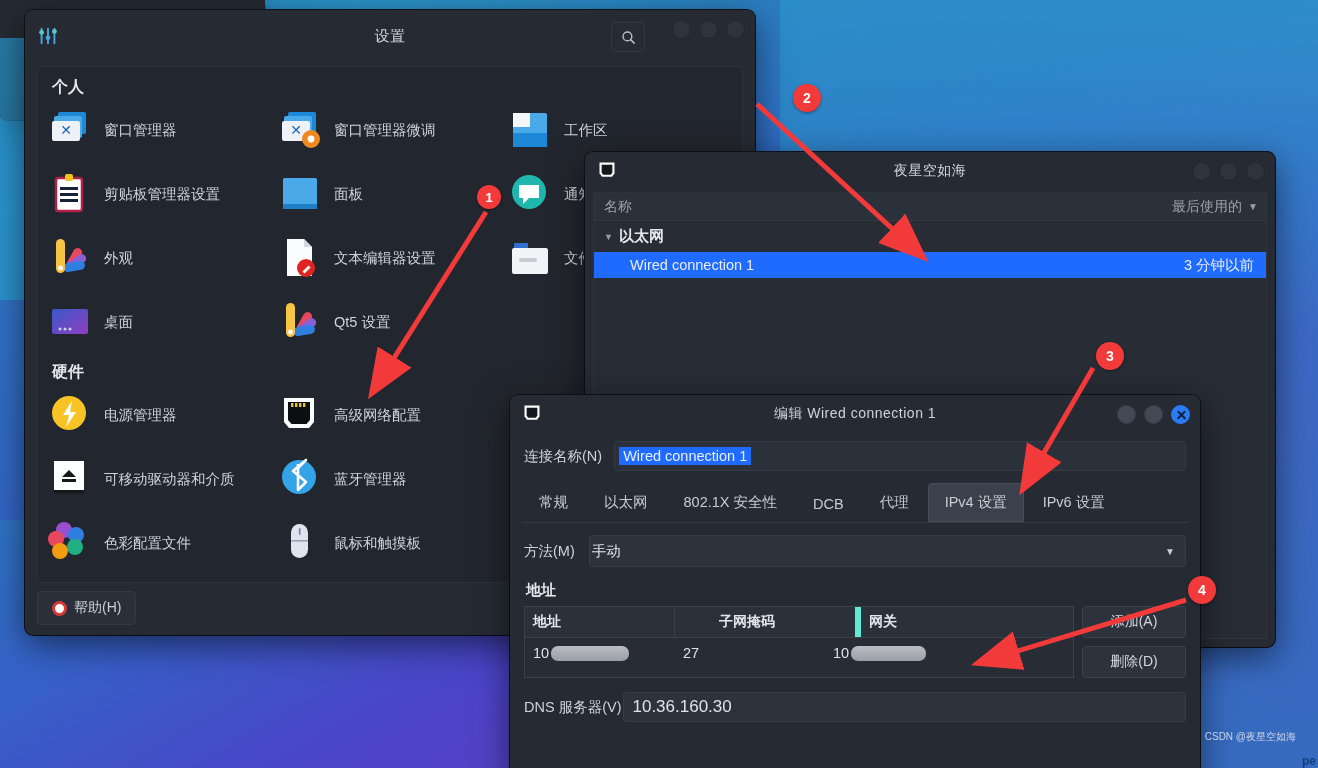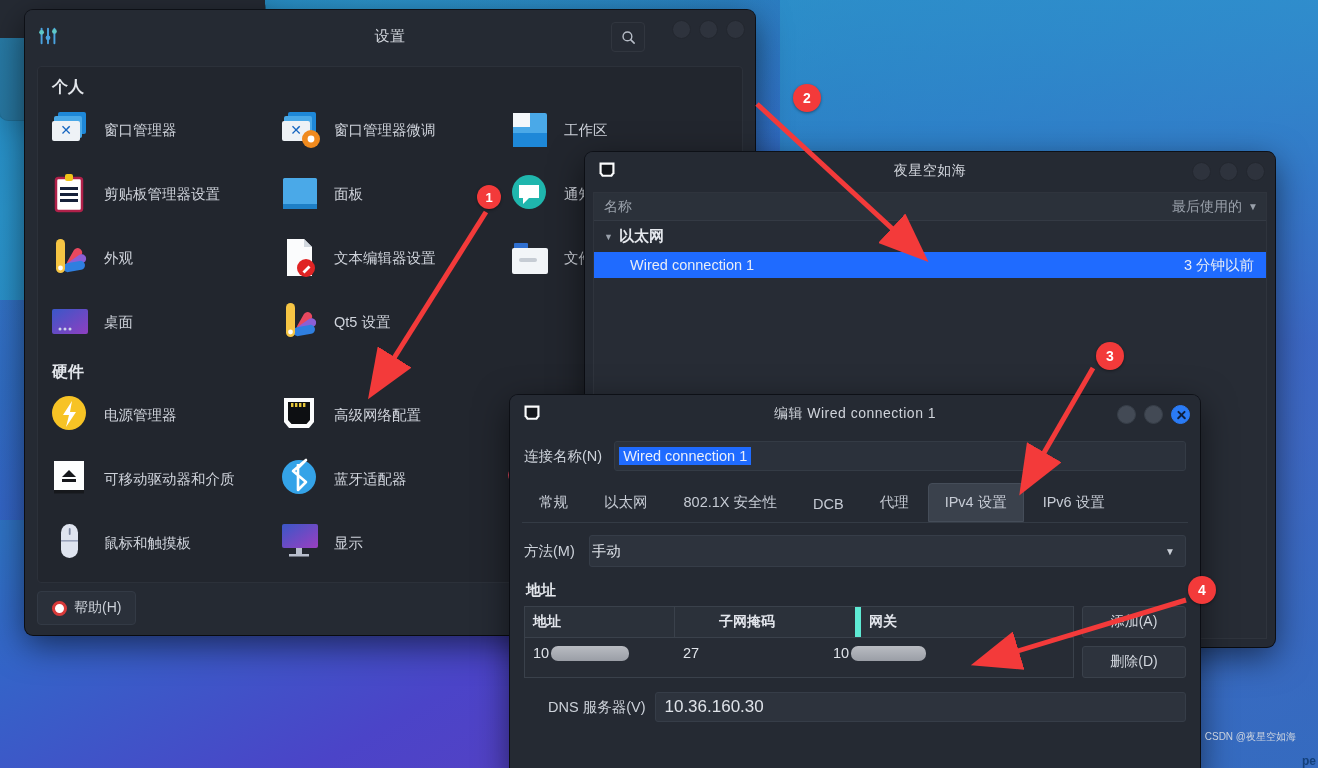--- a/index.html
+++ b/index.html
@@ -152,21 +152,21 @@
   .at-row div { color: #dfe3e9; font-size: 14.5px; padding: 0 8px; display: flex; align-items: center; gap: 2px; }
   .at-row .c1 { width: 150px; }
   .at-row .c2 { width: 150px; }
   .at-row .c3 { flex: 1; }
   .redact { display: inline-block; height: 15px; border-radius: 7px;
     background: linear-gradient(180deg,#b9bcc2,#9a9ea6); }
   .side-btns { display: flex; flex-direction: column; gap: 8px; width: 104px; }
   .sbtn { height: 32px; background: #2d333d; border: 1px solid #3a414b; border-radius: 3px;
     color: #d2d7de; font-size: 14px; display: flex; align-items: center; justify-content: center; }
 
-  .dns-row { display: flex; align-items: center; gap: 10px; margin-top: 14px; margin-left: 24px; }
+  .dns-row { display: flex; align-items: center; gap: 2px; margin-top: 14px; }
   .dns-row .lab { color: #cdd2da; font-size: 14.5px; white-space: nowrap; }
   .dns-input { flex: 1; height: 30px; background: #2d333d; border: 1px solid #363d48;
     border-radius: 3px; color: #dfe3e9; font-size: 17px; display: flex; align-items: center;
     padding: 0 8px; }
 
   
   .badge {
     position: absolute; width: 28px; height: 28px; border-radius: 50%;
     background: #f33a3a; color: #fff; font-size: 14px; font-weight: bold;
     display: flex; align-items: center; justify-content: center;
@@ -436,20 +436,29 @@
           <svg viewBox="0 0 46 46" width="46" height="46">
             <rect x="6" y="5" width="30" height="32" fill="#fdfefe"></rect>
             <rect x="6" y="34" width="30" height="3.5" fill="#16181c"></rect>
             <path d="M21 14l7 7H14z" fill="#16181c"></path>
             <rect x="14" y="23" width="14" height="3" fill="#16181c"></rect>
           </svg>
         </span>
         <span class="lbl">可移动驱动器和介质</span>
       </div>
 
+      <div class="icon-item">
+        <span class="ico">
+          <svg viewBox="0 0 46 46" width="46" height="46">
+            <circle cx="21" cy="21" r="17" fill="#34a3e8"></circle>
+            <path d="M20 8v26l8-8-13-11 13-11-8 8" fill="none" stroke="#fff" stroke-width="2.6" stroke-linejoin="round"></path>
+          </svg>
+        </span>
+        <span class="lbl">蓝牙管理器</span>
+      </div>
 
       <div class="icon-item">
         <span class="ico">
           <svg viewBox="0 0 46 46" width="46" height="46">
             <circle cx="21" cy="21" r="17" fill="#34a3e8"></circle>
             <path d="M20 8v26l8-8-13-11 13-11-8 8" fill="none" stroke="#fff" stroke-width="2.6" stroke-linejoin="round"></path>
           </svg>
         </span>
         <span class="lbl">蓝牙适配器</span>
       </div>

